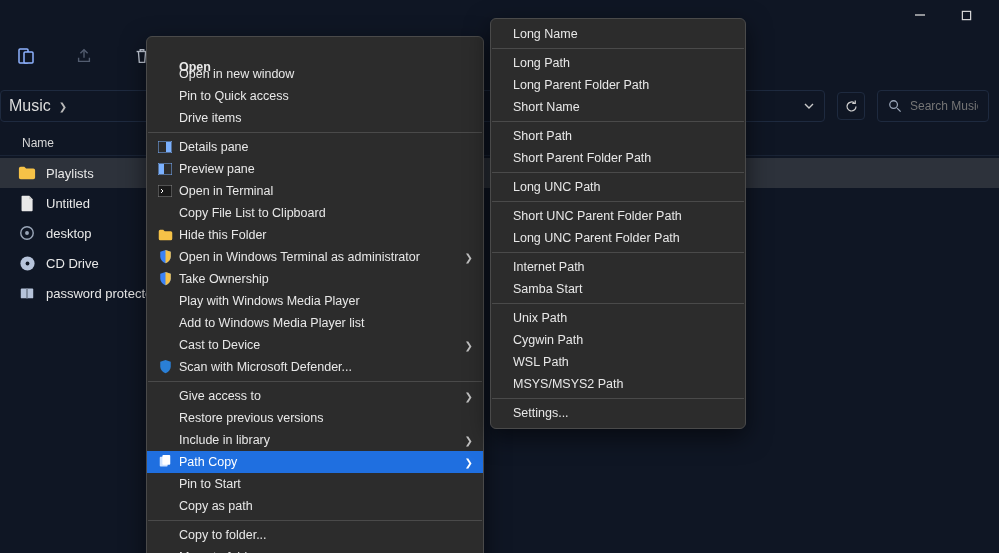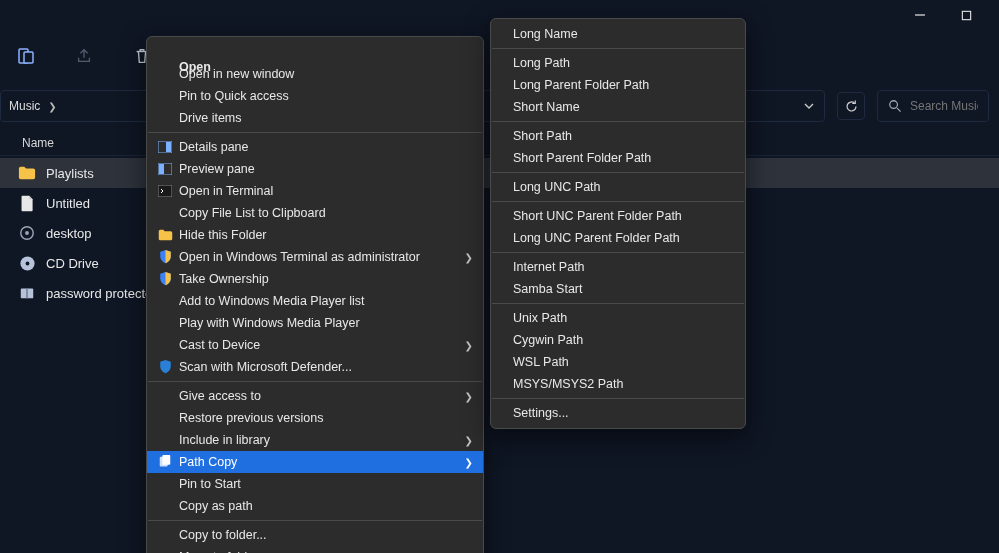--- a/index.html
+++ b/index.html
@@ -11,21 +11,21 @@
     .win-btn { width: 22px; height: 22px; display:flex; align-items:center; justify-content:center; color:#d8d8d8; }
     .win-btn svg { stroke:#d8d8d8; fill:none; }
 
     
     .toolbar { height: 52px; display:flex; align-items:center; gap: 34px; padding-left: 14px; }
     .tb-icon { width: 24px; height: 24px; display:flex; align-items:center; justify-content:center; color:#b9c4d9; }
     .tb-icon.dim { opacity: 0.55; }
 
     .addr-row { height: 48px; display:flex; align-items:center; padding: 0 10px 0 0; gap: 12px; position: relative; }
     .breadcrumb { flex: 1 1 auto; height: 32px; display:flex; align-items:center; gap: 8px; background: #0f1624; border: 1px solid #1e2a3f; border-radius: 4px; padding-left: 6px; }
-    .crumb { color:#dcdcdc; font-size:12px; padding-left:2px;}
+    .crumb { color:#dcdcdc; font-size:16px; padding-left:2px;}
     .chev { color:#b9b9b9; font-size:10px; }
     .addr-drop { width:22px; height:22px; display:flex; align-items:center; justify-content:center; margin-left:auto; margin-right:4px; color:#c9c9c9; }
     .refresh { width:28px; height:28px; display:flex; align-items:center; justify-content:center; color:#d0d0d0; border:1px solid #1e2a3f; border-radius:4px;}
     .searchbox { width: 112px; height: 32px; background:#0f1624; border:1px solid #1e2a3f; border-radius:4px; display:flex; align-items:center; gap:8px; padding-left:10px; }
     .searchbox svg { flex:0 0 auto;}
     .searchbox input { background:transparent; border:none; outline:none; color:#9aa6b8; font-size:12px; width: 68px;}
 
     .columns-header { height: 26px; display:flex; align-items:center; border-bottom:1px solid #1a2436; padding-left: 22px; color:#d6d6d6; font-size:12px; }
 
     .filelist { padding-top: 2px; }
@@ -234,25 +234,25 @@
       <span class="ic">
         <svg width="13" height="14" viewBox="0 0 14 16">
           <path d="M7 0l6 2v5c0 4-3 7-6 8-3-1-6-4-6-8V2z" fill="#3b82f6"></path>
           <path d="M7 0l6 2v5c0 4-3 7-6 8V0z" fill="#f6c247"></path>
         </svg>
       </span>
       <span>Take Ownership</span>
     </div>
   <div class="mi">
       <span class="ic"></span>
+      <span>Play with Windows Media Player</span>
+    </div>
+  <div class="mi">
+      <span class="ic"></span>
       <span>Add to Windows Media Player list</span>
-    </div>
-  <div class="mi">
-      <span class="ic"></span>
-      <span>Play with Windows Media Player</span>
     </div>
   <div class="mi">
       <span class="ic"></span>
       <span>Cast to Device</span>
       <span class="arrow">❯</span>
     </div>
   <div class="mi">
       <span class="ic">
         <svg width="13" height="14" viewBox="0 0 14 16">
           <path d="M7 0l6 2v5c0 4-3 7-6 8-3-1-6-4-6-8V2z" fill="#2a7fd6"></path>

